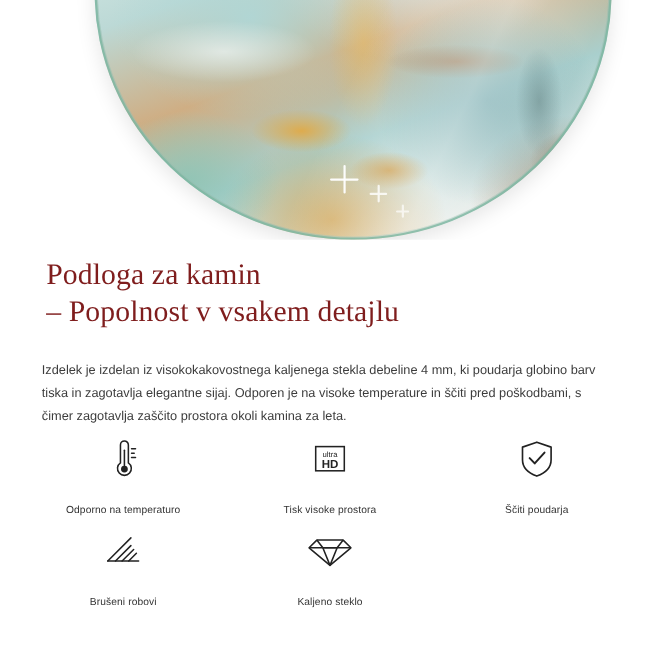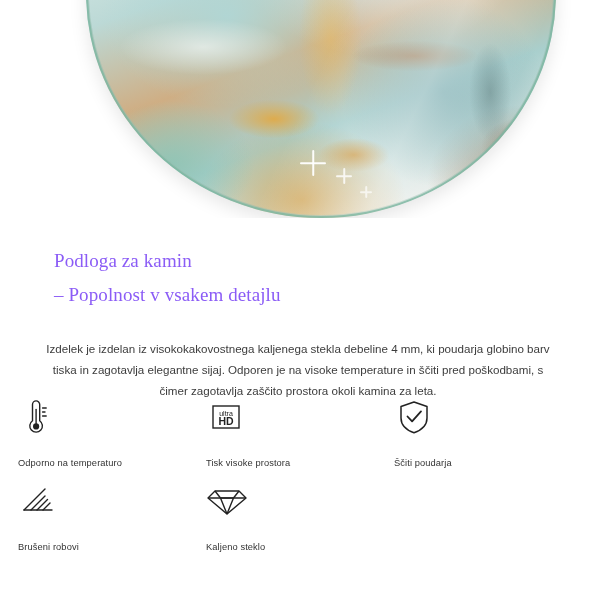--- a/index.html
+++ b/index.html
@@ -98,54 +98,53 @@
   .sp3 { left: 360px; top: 186px; width: 12px; height: 12px; opacity: .7; }
 
   
   .content {
     position: absolute;
     top: 228px;
     left: 38px;
     width: 528px;
   }
   h1.title {
-    margin: 16px;
+    margin: 4px;
     font-family: "Liberation Serif", serif;
     font-weight: 400;
-    font-size: 19px;
+    font-size: 27px;
     line-height: 34px;
-    color: #8b5cf6;
+    color: #7f1d1d;
     letter-spacing: .1px;
   }
   .title .line2 { display: block; }
   p.desc {
     margin: 26px 0 0 0;
     font-family: "Liberation Sans", sans-serif;
     font-size: 11.6px;
     line-height: 21px;
     color: #3c3c3c;
     max-width: 520px;
-    text-align: center;
   }
 
   
   .features {
     position: absolute;
     top: 396px;
     left: 18px;
     width: 564px;
     display: grid;
     grid-template-columns: repeat(3, 1fr);
     grid-auto-rows: 74px;
     row-gap: 10px;
   }
   .feature {
     display: flex;
     flex-direction: column;
-    align-items: flex-start;
+    align-items: center;
     justify-content: flex-start;
   }
   .feature .ico {
     height: 42px;
     display: flex;
     align-items: center;
     justify-content: center;
   }
   .feature .caption {
     margin-top: 20px;

